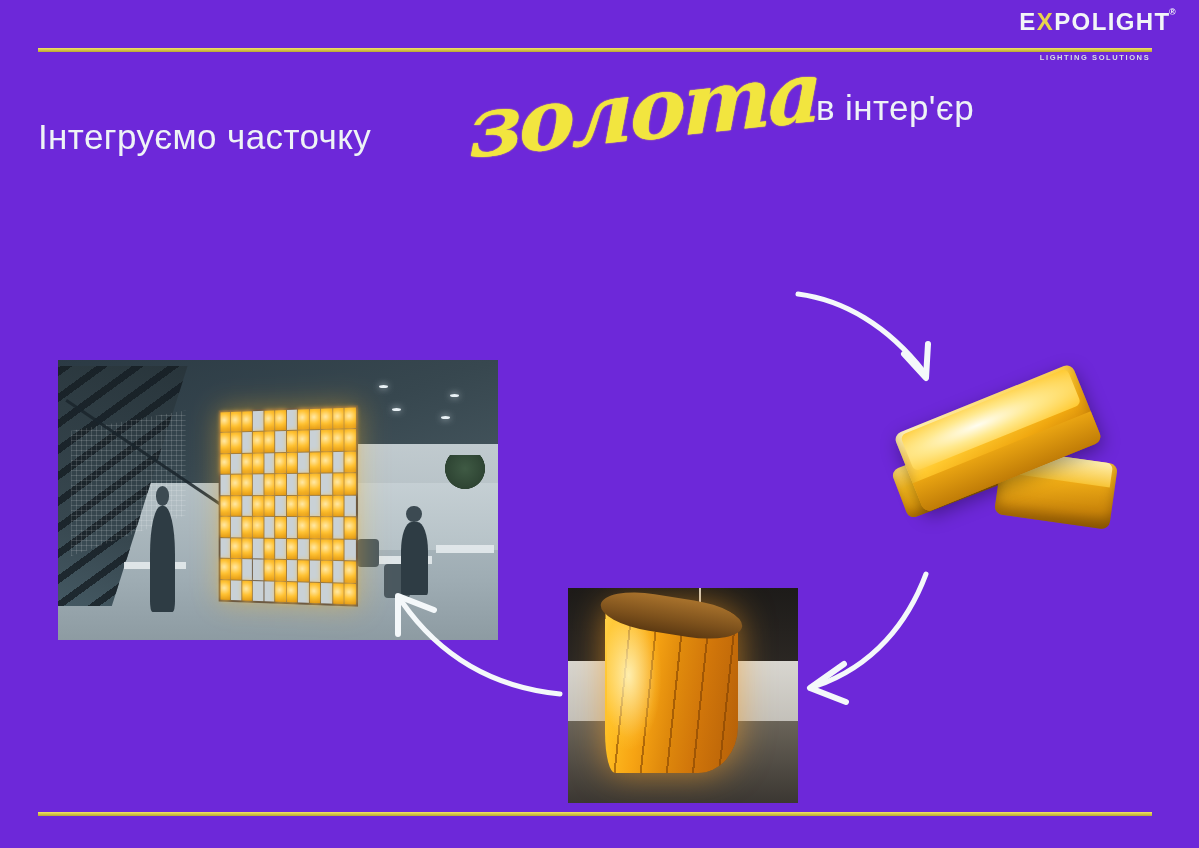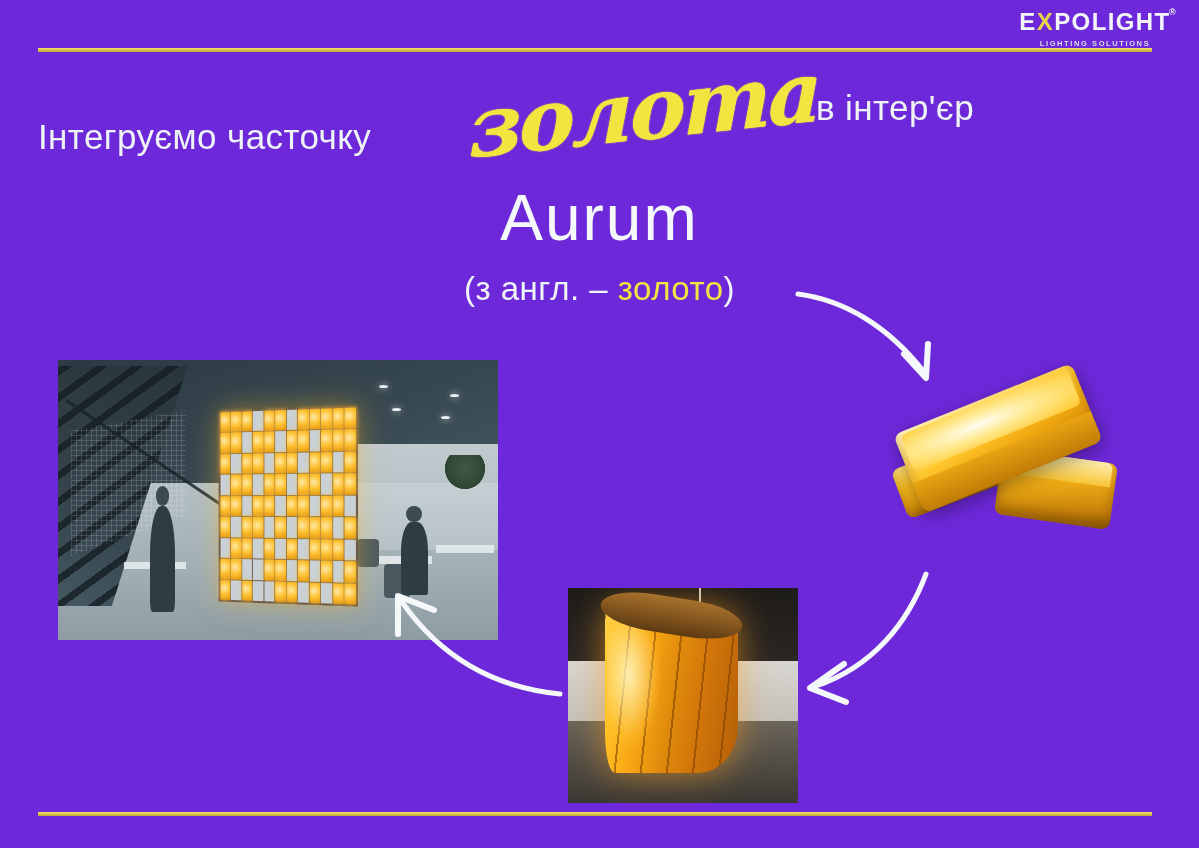--- a/index.html
+++ b/index.html
@@ -26,21 +26,21 @@
     font-size:24px; font-weight:700; letter-spacing:1.4px;
     color:#f2f5f7; line-height:1;
     white-space:nowrap;
   }
   #logo-word .gold-x{ color:#e8d44d; }
   #logo-reg{
     position:absolute; right:-2px; top:-2px;
     font-size:9px; color:#f2f5f7; font-weight:600;
   }
   #logo-sub{
-    margin-top:5px;
+    margin-top:19px;
     font-size:7.5px; font-weight:700; letter-spacing:1.6px;
     color:#d9dee2; white-space:nowrap;
   }
 
   
   .rule{
     position:absolute;
     height:4px;
     background:linear-gradient(180deg,#f0e469 0%,#d9c94a 45%,#b9a733 100%);
   }
@@ -301,24 +301,20 @@
     <div id="logo-word"><span>E</span><span class="gold-x">X</span><span>POLIGHT</span><span id="logo-reg">®</span></div>
     <div id="logo-sub">LIGHTING SOLUTIONS</div>
   </div>
 
   <div id="headline">
     <div class="head-text" id="head-left">Інтегруємо часточку</div>
     <div id="script-gold">золота</div>
     <div class="head-text" id="head-right">в інтер'єр</div>
   </div>
 
-  <div id="aurum">
-    <div id="aurum-title">Aurum</div>
-    <div id="aurum-sub"><span>(з англ. – </span><span class="gold-word">золото</span><span>)</span></div>
-  </div>
 
   <div id="office">
     <div class="of-ceil"></div>
     <div class="of-floor"></div>
     <div class="of-backwall"></div>
     <div class="of-stair"></div>
     <div class="of-mesh"></div>
     <div class="of-stairrail"></div>
 
     <div class="of-light" id="of-l1"></div>

